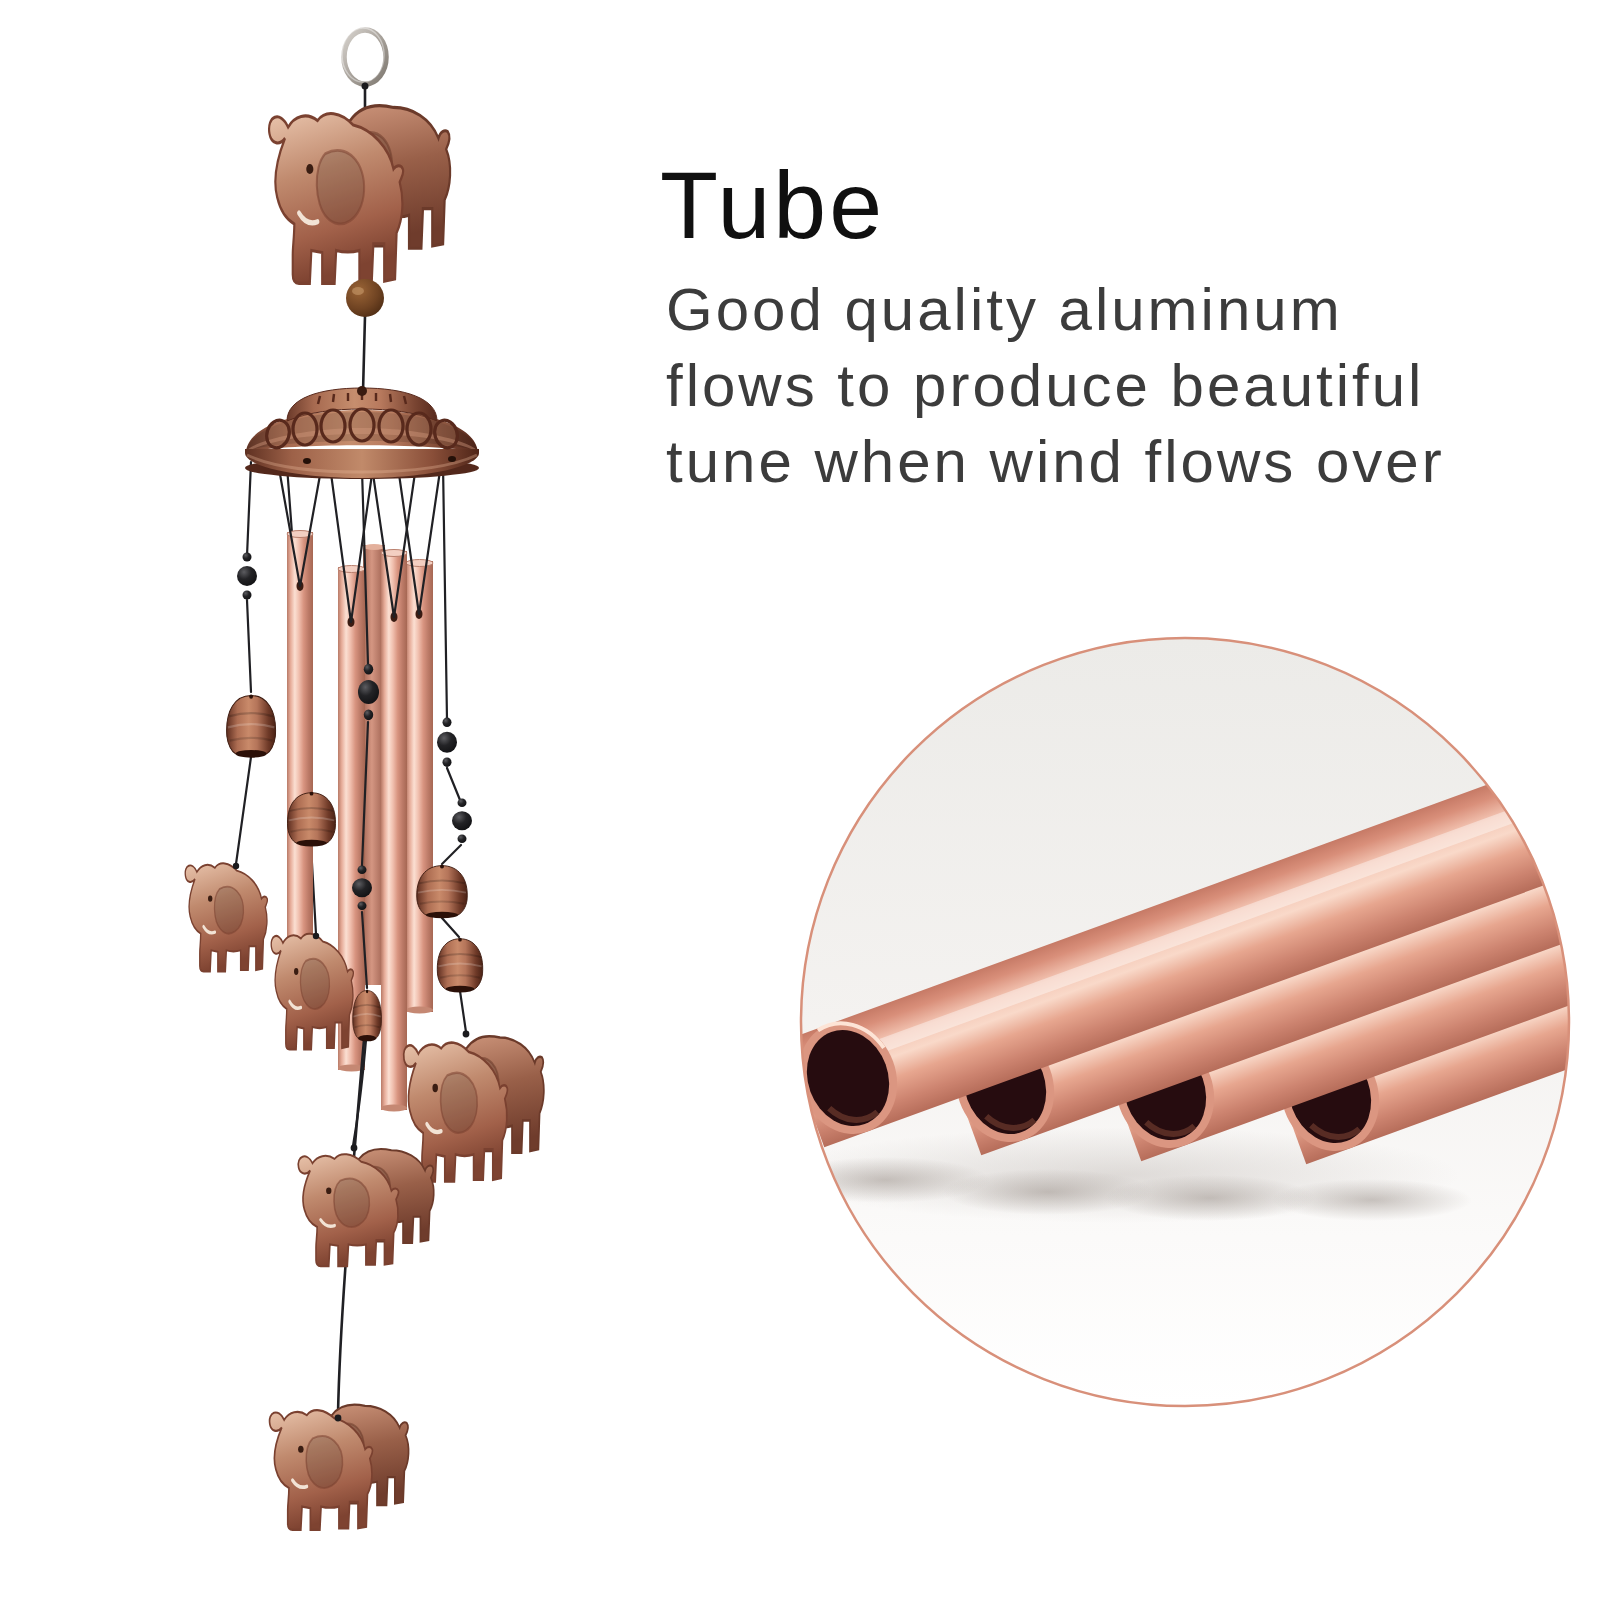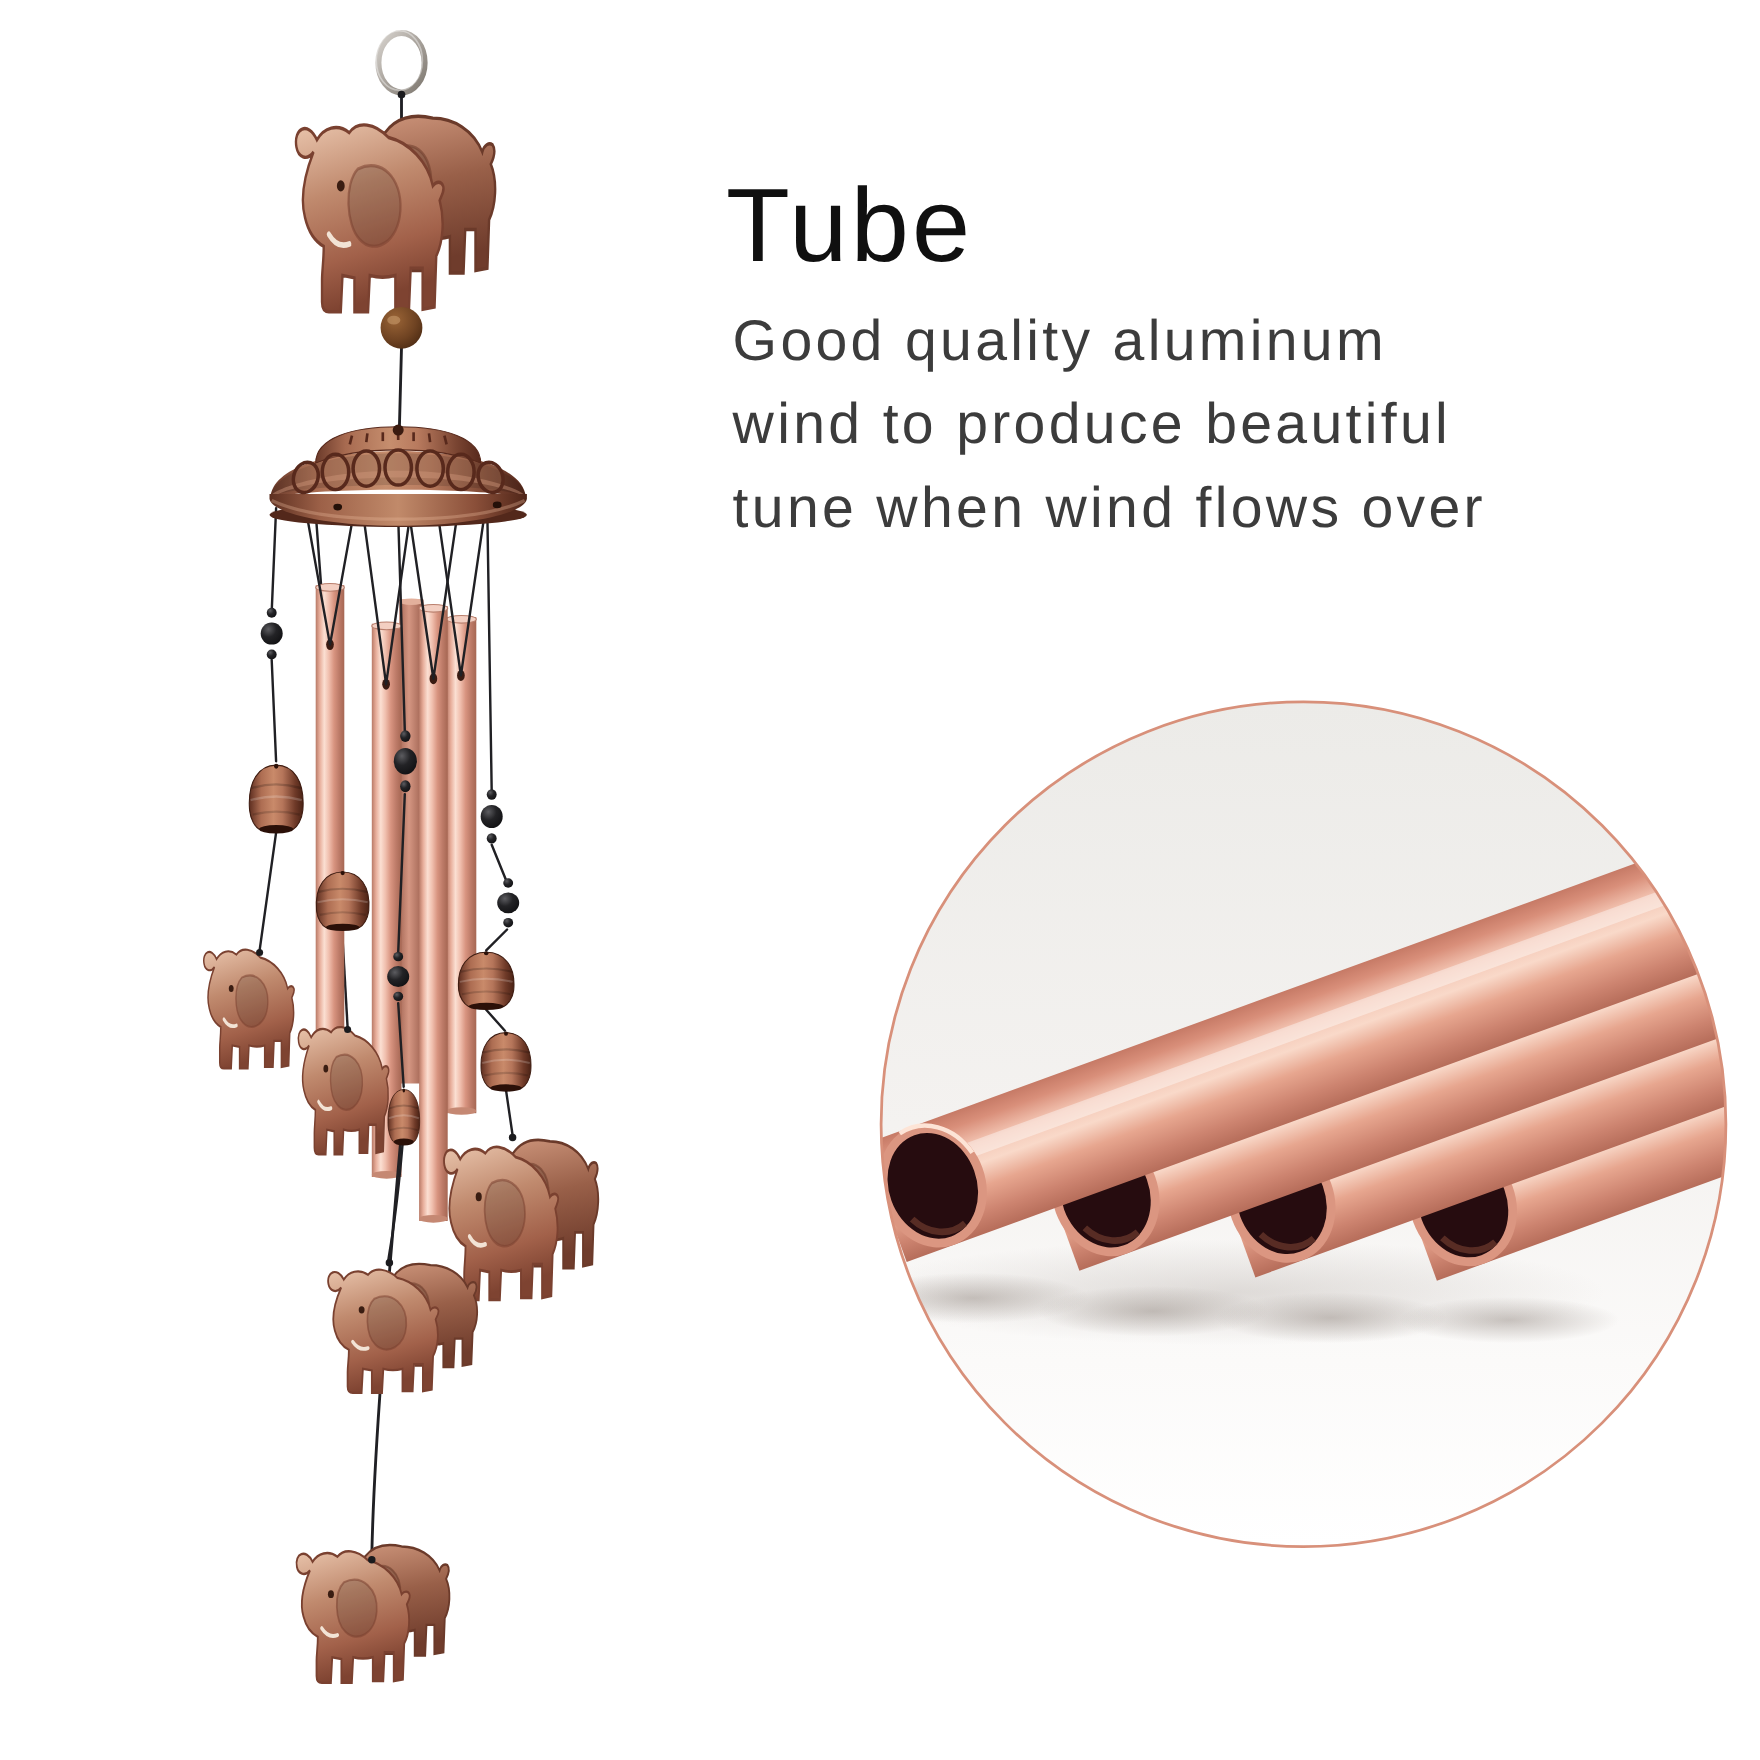--- a/index.html
+++ b/index.html
@@ -7,21 +7,21 @@
     position:relative;width:1600px;height:1600px;background:#ffffff;overflow:hidden;
     font-family:"Liberation Sans","DejaVu Sans",sans-serif;
   }
   .photo-svg{position:absolute;left:0;top:0;width:1600px;height:1600px;}
   .heading{
     position:absolute;left:660px;top:158px;
     font-size:95px;font-weight:normal;letter-spacing:3px;color:#101010;line-height:1;
   }
   .bodytext{
     position:absolute;left:666px;top:272px;
-    font-size:52px;line-height:76px;letter-spacing:3px;color:#3c3c3c;white-space:nowrap;
+    font-size:60px;line-height:76px;letter-spacing:3px;color:#3c3c3c;white-space:nowrap;
   }
   .str{stroke:#202024;stroke-width:2.6;fill:none;stroke-linecap:round;}
   .str2{stroke:#202024;stroke-width:2.2;fill:none;stroke-linecap:round;}
 </style>
 </head>
 <body>
 
 <div class="canvas">
 
   <svg class="photo-svg" viewBox="0 0 1600 1600">
@@ -341,17 +341,17 @@
           <path d="M-12,-55 A48,57 0 0 1 44,-16" stroke="#fde4d6" stroke-width="4" fill="none"></path>
         </g>
       </g>
       <circle cx="1185" cy="1022" r="384" fill="none" stroke="#d8907a" stroke-width="2.5"></circle>
     </g>
   </svg>
 
   <div class="heading">Tube</div>
   <div class="bodytext">
     <div>Good quality aluminum</div>
-    <div>wind to produce beautiful</div>
+    <div>flows to produce beautiful</div>
     <div>tune when wind flows over</div>
   </div>
 
 </div>
 
 </body></html>

